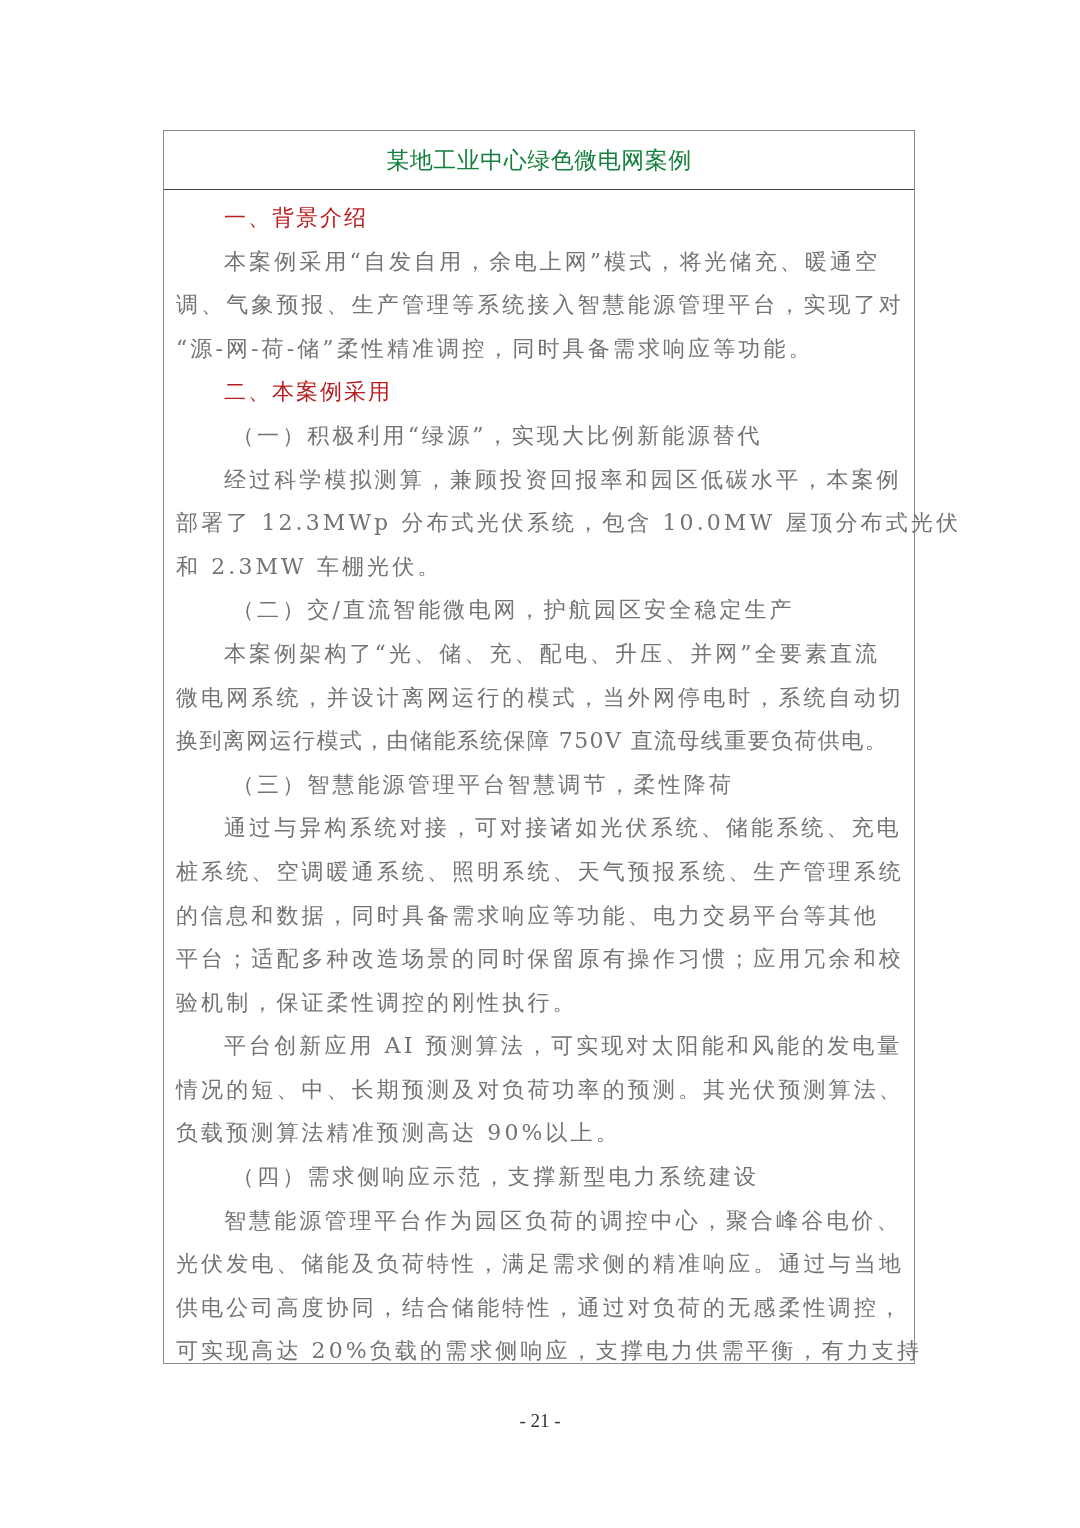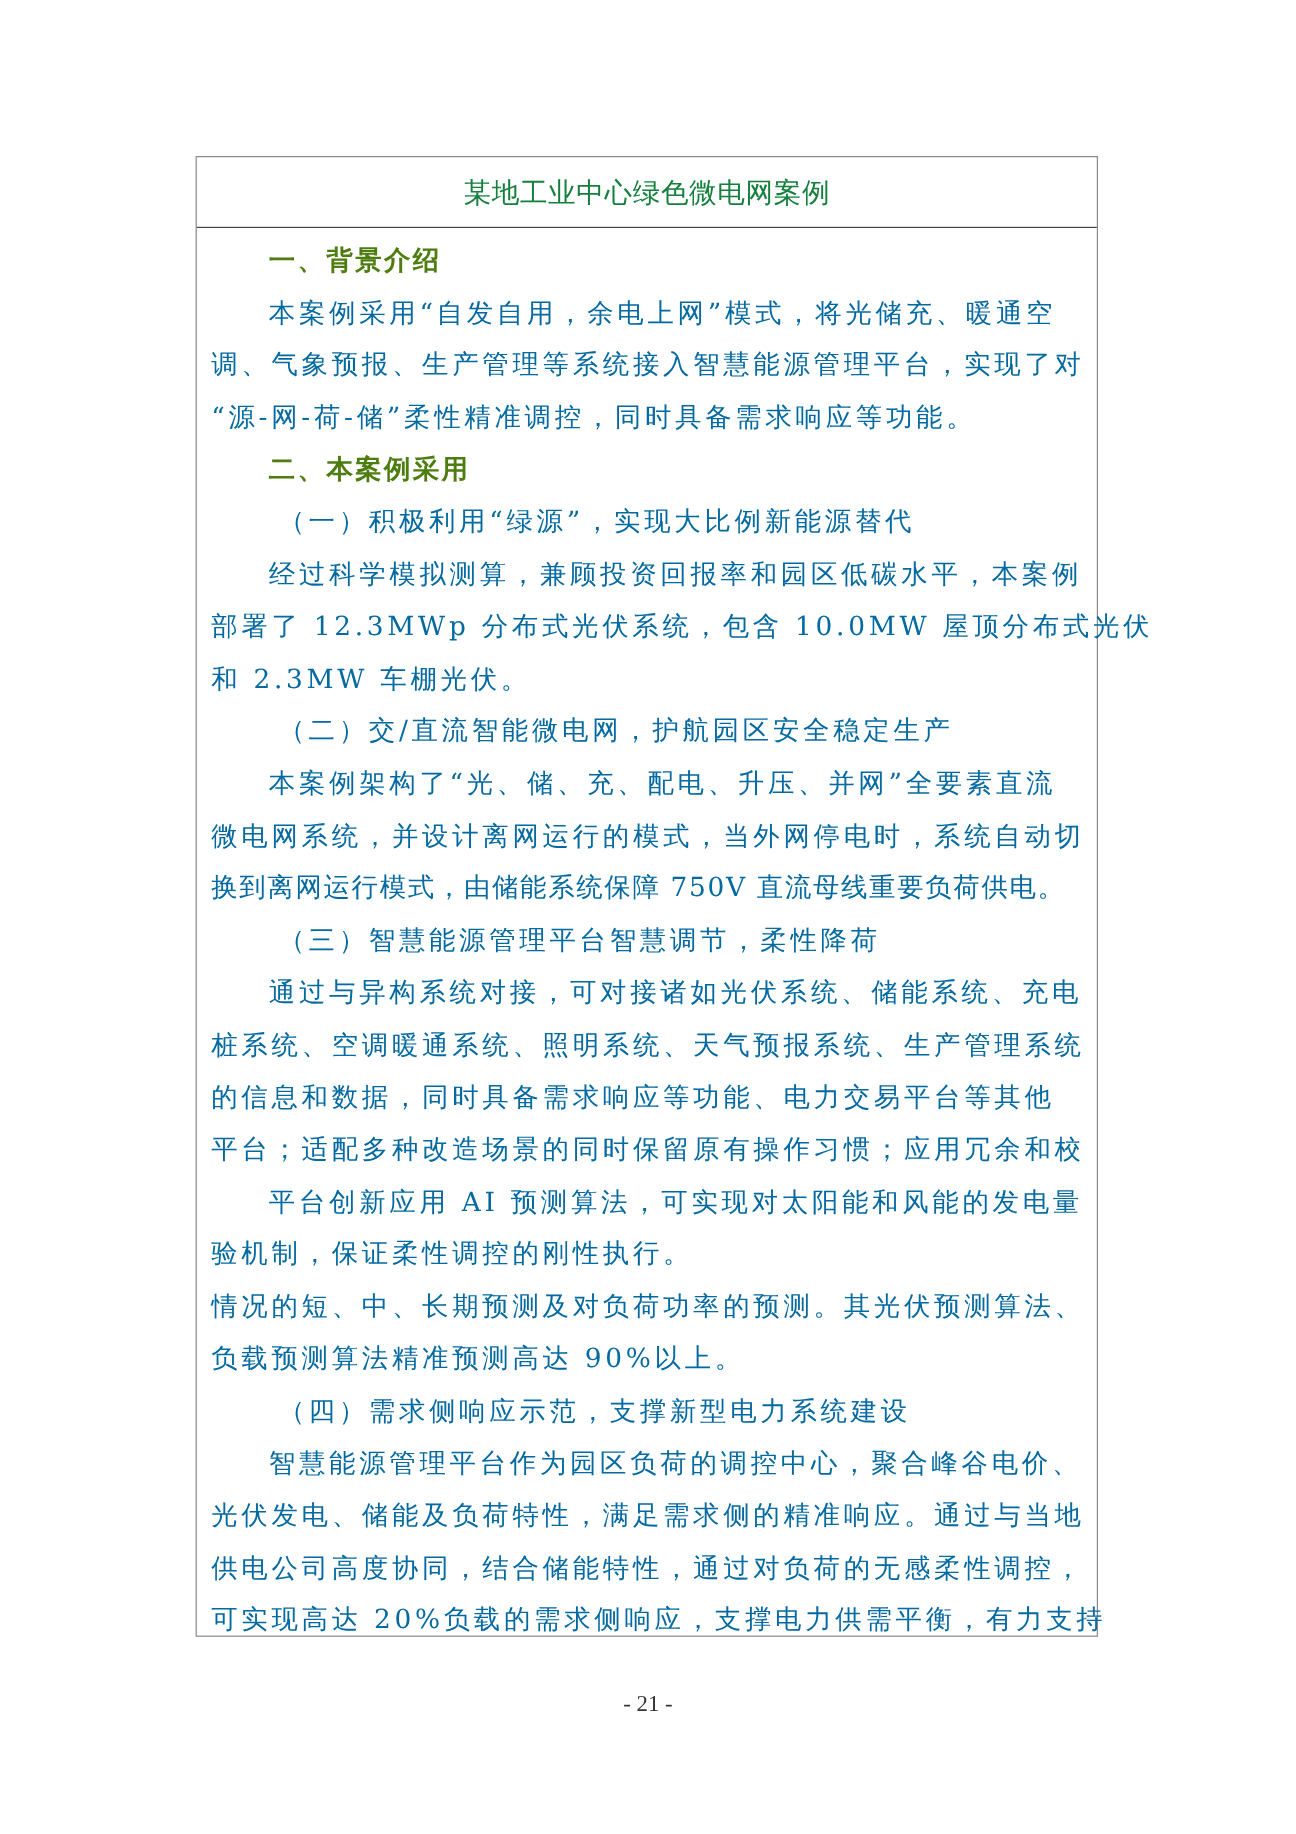--- a/index.html
+++ b/index.html
@@ -6,24 +6,24 @@
     body { width: 1080px; height: 1528px; position: relative; overflow: hidden;
            font-family: "DejaVu Serif", "Liberation Serif", serif; color: #1a1a1a; }
     .box { position: absolute; left: 163px; top: 130px; width: 752px; height: 1234px;
            border: 1.5px solid #8a8a8a; box-sizing: border-box; }
     .box-title { height: 58px; border-bottom: 1.5px solid #444; display: flex;
                  align-items: center; justify-content: center;
                  font-family: "DejaVu Sans", "Liberation Sans", sans-serif;
                  font-size: 23px; letter-spacing: 0.5px; color: #15803d; }
     .box-body { padding: 6px 10px 0 12px; }
     .line { font-size: 22px; line-height: 43.6px; white-space: nowrap;
-            letter-spacing: 3.1px; color: #0369a1; }
+            letter-spacing: 3.1px; color: #737373; }
     .indent { padding-left: 48px; }
-    .h1 { font-family: "DejaVu Sans", "Liberation Sans", sans-serif; font-weight: bold;
-          letter-spacing: 2px; color: #4d7c0f; }
+    .h1 { font-family: "DejaVu Sans", "Liberation Sans", sans-serif; font-weight: normal;
+          letter-spacing: 2px; color: #b91c1c; }
     .sub { padding-left: 56px; }
     .page-num { position: absolute; top: 1410px; left: 0; width: 1080px; text-align: center;
                 font-family: "Liberation Serif", serif; font-size: 19px; color: #333; }
   </style>
 </head>
 <body>
 
 <div class="box">
   <div class="box-title">某地工业中心绿色微电网案例</div>
   <div class="box-body">
@@ -43,22 +43,22 @@
     <div class="line sub">（二）交/直流智能微电网，护航园区安全稳定生产</div>
     <div class="line indent">本案例架构了“光、储、充、配电、升压、并网”全要素直流</div>
     <div class="line">微电网系统，并设计离网运行的模式，当外网停电时，系统自动切</div>
     <div class="line" style="letter-spacing:1.4px">换到离网运行模式，由储能系统保障 750V 直流母线重要负荷供电。</div>
 
     <div class="line sub">（三）智慧能源管理平台智慧调节，柔性降荷</div>
     <div class="line indent">通过与异构系统对接，可对接诸如光伏系统、储能系统、充电</div>
     <div class="line">桩系统、空调暖通系统、照明系统、天气预报系统、生产管理系统</div>
     <div class="line">的信息和数据，同时具备需求响应等功能、电力交易平台等其他</div>
     <div class="line">平台；适配多种改造场景的同时保留原有操作习惯；应用冗余和校</div>
+    <div class="line">验机制，保证柔性调控的刚性执行。</div>
     <div class="line indent">平台创新应用 AI 预测算法，可实现对太阳能和风能的发电量</div>
-    <div class="line">验机制，保证柔性调控的刚性执行。</div>
     <div class="line">情况的短、中、长期预测及对负荷功率的预测。其光伏预测算法、</div>
     <div class="line">负载预测算法精准预测高达 90%以上。</div>
 
     <div class="line sub">（四）需求侧响应示范，支撑新型电力系统建设</div>
     <div class="line indent">智慧能源管理平台作为园区负荷的调控中心，聚合峰谷电价、</div>
     <div class="line">光伏发电、储能及负荷特性，满足需求侧的精准响应。通过与当地</div>
     <div class="line">供电公司高度协同，结合储能特性，通过对负荷的无感柔性调控，</div>
     <div class="line">可实现高达 20%负载的需求侧响应，支撑电力供需平衡，有力支持</div>
   </div>
 </div>

